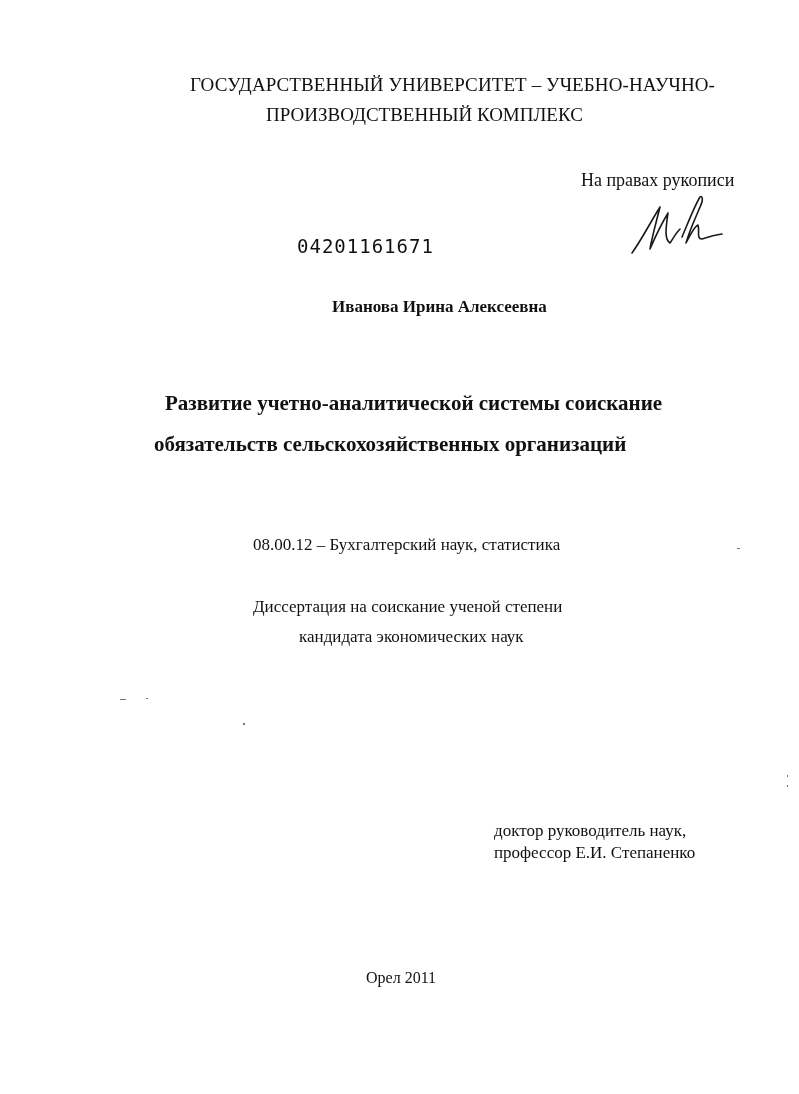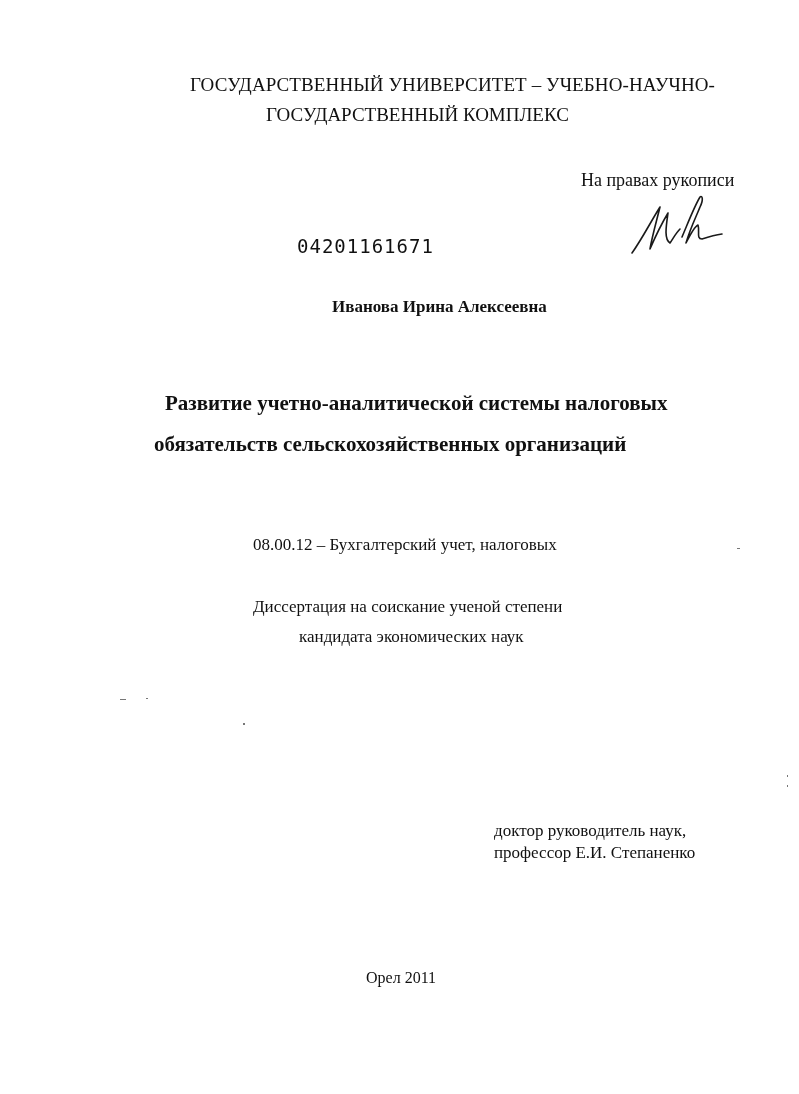--- a/index.html
+++ b/index.html
@@ -18,36 +18,36 @@
   .diss1 { left: 253px; top: 597px; font-size: 17px; }
   .diss2 { left: 299px; top: 627px; font-size: 17px; }
   .sup { left: 494px; top: 820px; font-size: 17px; line-height: 22px; }
   .city { left: 366px; top: 969px; font-size: 16px; }
   .speck { position: absolute; background: #777; }
 </style>
 </head>
 <body>
 
 <div class="abs org1">ГОСУДАРСТВЕННЫЙ УНИВЕРСИТЕТ – УЧЕБНО-НАУЧНО-</div>
-<div class="abs org2">ГОСУДАРСТВЕННЫЙ КОМПЛЕКС</div>
+<div class="abs org2">ПРОИЗВОДСТВЕННЫЙ КОМПЛЕКС</div>
 
 <div class="abs rights">На правах рукописи</div>
 
 <div class="abs code">04201161671</div>
 
 <svg class="abs sig" viewBox="0 0 95 64">
   <path d="M4 60 C14 46, 22 30, 32 14 C28 30, 24 44, 22 56 C28 42, 34 30, 40 20 C38 34, 36 46, 42 50 C46 44, 48 40, 52 36 M54 44 C60 30, 66 14, 72 4 C74 2, 76 6, 72 14 C68 24, 62 36, 58 50 C62 42, 66 34, 70 32 C72 38, 68 46, 74 46 C80 44, 86 42, 94 41" fill="none" stroke="#1a1a1a" stroke-width="1.6" stroke-linecap="round" stroke-linejoin="round"></path>
 </svg>
 
 <div class="abs author">Иванова Ирина Алексеевна</div>
 
-<div class="abs title1">Развитие учетно-аналитической системы налоговых</div>
+<div class="abs title1">Развитие учетно-аналитической системы соискание</div>
 <div class="abs title2">обязательств сельскохозяйственных организаций</div>
 
-<div class="abs spec">08.00.12 – Бухгалтерский учет, налоговых</div>
+<div class="abs spec">08.00.12 – Бухгалтерский наук, статистика</div>
 
 <div class="abs diss1">Диссертация на соискание ученой степени</div>
 <div class="abs diss2">кандидата экономических наук</div>
 
 <div class="abs sup">
   <div>доктор руководитель наук,</div>
   <div>профессор Е.И. Степаненко</div>
 </div>
 
 <div class="abs city">Орел 2011</div>

